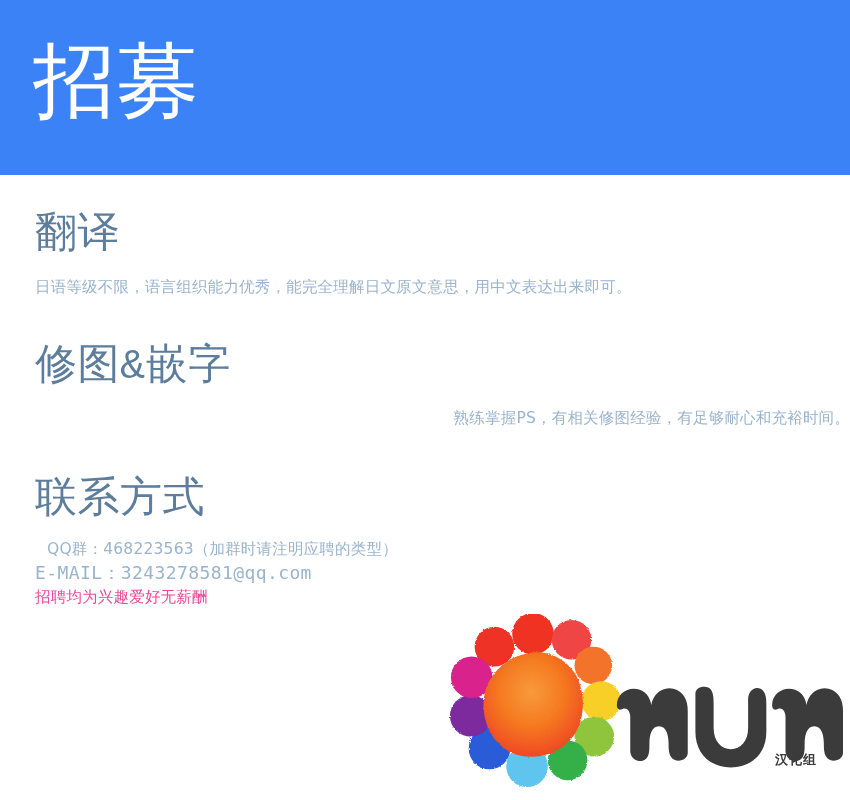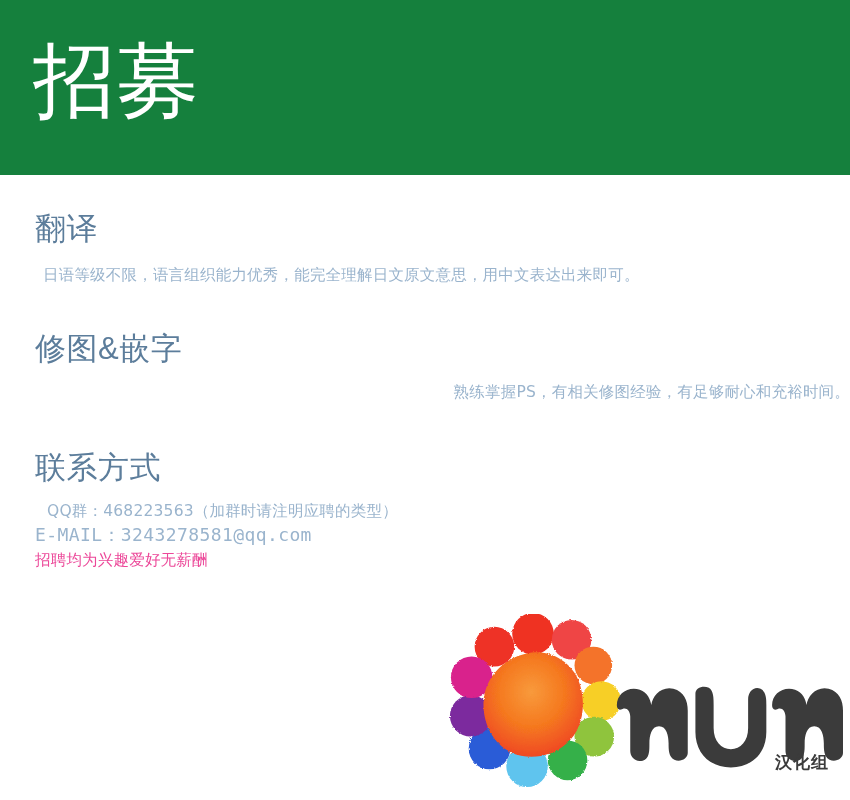--- a/index.html
+++ b/index.html
@@ -44,38 +44,38 @@
     left: 0;
     top: 175px;
     width: 850px;
   }
 
   .section {
     padding-left: 35px;
   }
 
   .section-heading {
-    font-size: 31px;
+    font-size: 42px;
     font-weight: 400;
     color: #5C7D9B;
     letter-spacing: 0.5px;
     line-height: 1.15;
-    font-family: Liberation Sans, sans-serif;
+    font-family: Liberation Mono, monospace;
   }
 
   .section-body {
     font-size: 15.5px;
     color: #9AB4CD;
     line-height: 1.55;
     letter-spacing: 0.2px;
     font-family: "DejaVu Sans", "Liberation Sans", sans-serif;
   }
 
   .sec-translate        { margin-top: 36px; }
-  .sec-translate .section-body  { margin-top: 16px; margin-left: 8px; }
+  .sec-translate .section-body  { margin-top: 16px; }
 
   .sec-retouch          { margin-top: 44px; }
   .sec-retouch .section-body    { margin-top: 14px; }
 
   .sec-contact          { margin-top: 46px; }
   .sec-contact .contact-list    { margin-top: 14px; }
 
   .contact-line {
     font-size: 15.5px;
     color: #9AB4CD;
@@ -111,31 +111,31 @@
     left: 170px;
     top: 58px;
     width: 230px;
     height: 120px;
   }
 
   .logo-sub {
     position: absolute;
     left: 332px;
     top: 139px;
-    font-size: 17px;
+    font-size: 13px;
     font-weight: 700;
     color: #3B3B3B;
     letter-spacing: 1px;
     font-family: "DejaVu Sans", "Liberation Sans", sans-serif;
   }
 </style>
 </head>
 <body style="background: rgb(255, 255, 255);">
 
-<div class="header-banner" style="background: #15803d;">
+<div class="header-banner" style="background: #3b82f6;">
   <div class="header-title" style="color: rgb(255, 255, 255);">招募</div>
 </div>
 
 <div class="content">
 
   <div class="section sec-translate">
     <div class="section-heading" style="color: rgb(92, 125, 155);">翻译</div>
     <div class="section-body" style="color: rgb(154, 180, 205);">日语等级不限，语言组织能力优秀，能完全理解日文原文意思，用中文表达出来即可。</div>
   </div>
 

